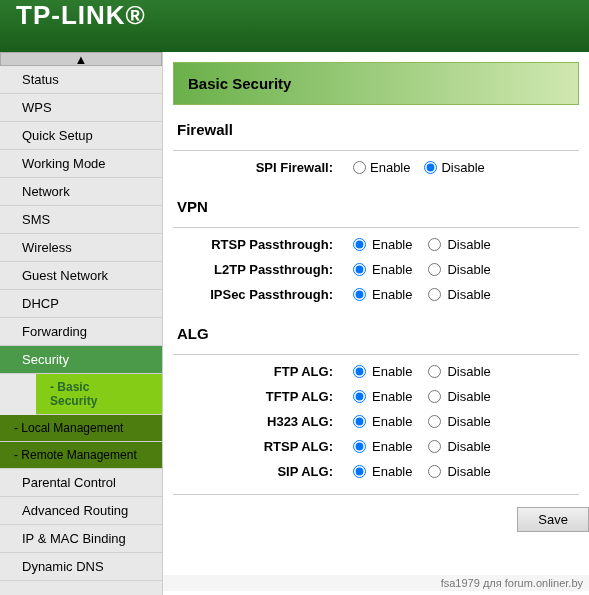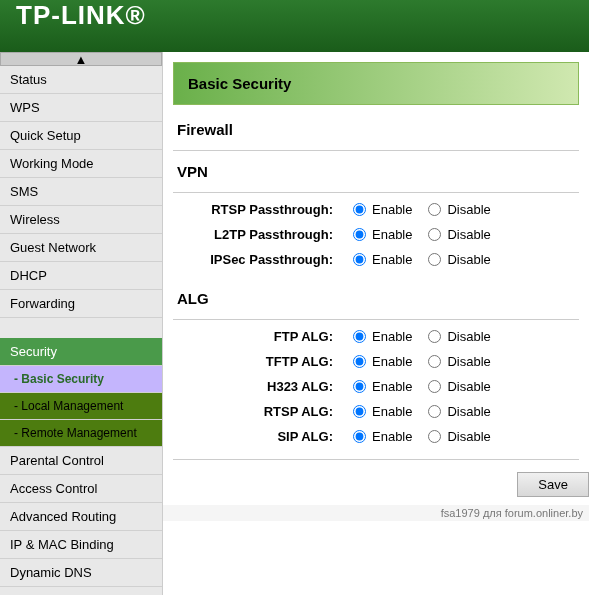--- a/index.html
+++ b/index.html
@@ -30,41 +30,41 @@
     #sidebar {
       width: 163px;
       background: #e8e8e8;
       border-right: 1px solid #ccc;
       overflow-y: auto;
       flex-shrink: 0;
       position: relative;
     }
     .sidebar-item {
       display: block;
-      padding: 6px 10px;
+      padding: 6px 22px;
       color: #000;
       font-size: 13px;
       cursor: pointer;
       border-bottom: 1px solid #d0d0d0;
       background: #e8e8e8;
     }
     .sidebar-item.active {
       background: #4a9a4a;
       color: white;
-      margin-top: 20px;
     }
     .sidebar-item.sub {
       padding-left: 14px;
       font-size: 12px;
       background: #4d7c0f;
     }
     .sidebar-item.sub.active-sub {
       color: #2a6a2a;
       font-weight: bold;
-      background: #c4b5fd;
+      background: #84cc16;
+      margin-left: 36px;
     }
     .sidebar-scroll-btn {
       width: 100%;
       height: 14px;
       background: #ccc;
       border: 1px solid #aaa;
       display: flex;
       align-items: center;
       justify-content: center;
       cursor: pointer;
@@ -145,20 +145,21 @@
       cursor: pointer;
       font-size: 13px;
     }
 
     .watermark {
       text-align: right;
       font-size: 11px;
       color: #777;
       padding: 2px 6px;
       background: #f5f5f5;
+      margin-top: 35px;
     }
 
     input[type="radio"] {
       margin: 0;
       cursor: pointer;
     }
 
     
     #sidebar::-webkit-scrollbar { width: 8px; }
     #sidebar::-webkit-scrollbar-track { background: #ddd; }
@@ -172,41 +173,58 @@
 </div>
 
 <div id="layout">
 
   <div id="sidebar">
     <div class="sidebar-scroll-btn">▲</div>
   <div class="sidebar-item">Status</div>
       <div class="sidebar-item">WPS</div>
       <div class="sidebar-item">Quick Setup</div>
       <div class="sidebar-item">Working Mode</div>
+      <div class="sidebar-item">Network</div>
       <div class="sidebar-item">SMS</div>
       <div class="sidebar-item">Wireless</div>
       <div class="sidebar-item">Guest Network</div>
       <div class="sidebar-item">DHCP</div>
       <div class="sidebar-item">Forwarding</div>
       <div class="sidebar-item active">Security</div>
       <div class="sidebar-item sub active-sub">- Basic Security</div>
       <div class="sidebar-item sub">- Local Management</div>
       <div class="sidebar-item sub">- Remote Management</div>
       <div class="sidebar-item">Parental Control</div>
-      <div class="sidebar-item">Access Control</div>
       <div class="sidebar-item">Advanced Routing</div>
       <div class="sidebar-item">IP &amp; MAC Binding</div>
       <div class="sidebar-item">Dynamic DNS</div>
     </div>
 
   <div id="main">
     <div class="page-title-bar">Basic Security</div>
 
     <div class="section-title">Firewall</div>
     <hr class="section-divider">
+    <table class="form-table">
+      <tbody>
+          <tr>
+        <td class="field-label">SPI Firewall:</td>
+        <td>
+          <div class="field-value">
+            <div class="radio-group">
+              <input type="radio" name="spi" id="spi-enable" style="">
+              <label class="radio-label" for="spi-enable">Enable</label>
+              <input type="radio" name="spi" id="spi-disable" checked="" style="">
+              <label class="radio-label" for="spi-disable">Disable</label>
+            </div>
+          </div>
+        </td>
+      </tr>
+    </tbody>
+      </table>
 
     <div class="section-title">VPN</div>
     <hr class="section-divider">
     <table class="form-table">
       <tbody>
           <tr>
         <td class="field-label">RTSP Passthrough:</td>
         <td>
           <div class="field-value">
             <input type="radio" name="pptp" id="pptp-enable" checked="" style="">

